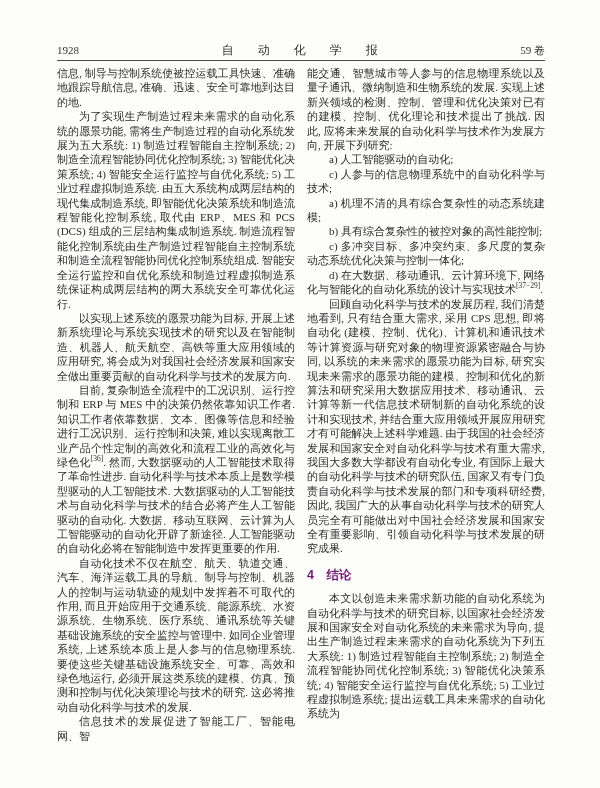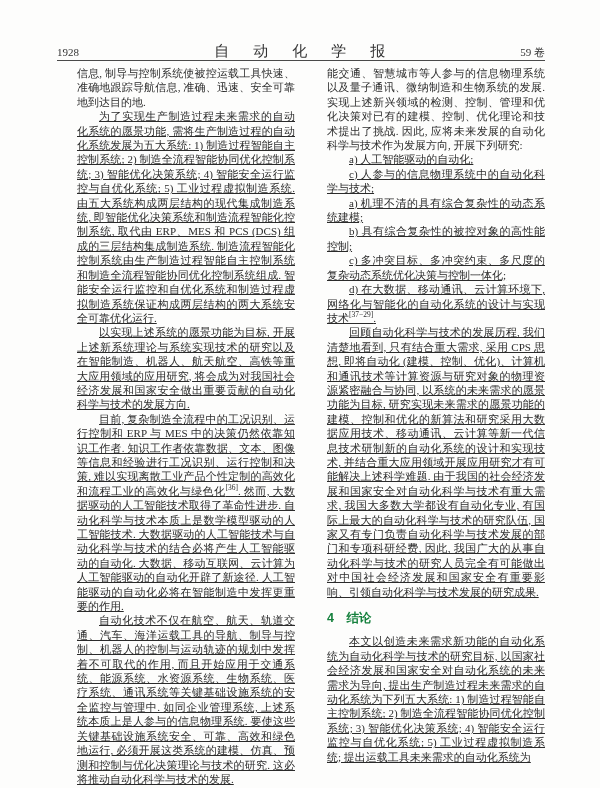--- a/index.html
+++ b/index.html
@@ -23,21 +23,21 @@
     width: 488px;
     display: flex;
     justify-content: space-between;
     align-items: baseline;
     font-size: 11px;
     color: #333;
   }
   .journal-title {
     letter-spacing: 24px;
     margin-right: -24px; 
-    font-size: 15px;
+    font-size: 12px;
   }
   .header-rule {
     position: absolute;
     top: 60px;
     left: 57px;
     width: 488px;
     border-top: 1px solid #4a4a4a;
   }
   .columns {
     position: absolute;
@@ -47,34 +47,33 @@
     height: 710px;
     display: flex;
     gap: 12px;
   }
   .col {
     width: 238px;
     font-size: 11px;
     line-height: 14.4px;
     text-align: justify;
     color: #2b2b2b;
-    margin-left: 20px;
   }
   .col p { margin: 0; }
-  .col p.indent { text-indent: 2em; text-decoration: underline; }
+  .col p.indent { text-indent: 2em; }
   sup.ref-sup {
     font-size: 7.5px;
     line-height: 0;
     vertical-align: super;
   }
   h2.section-heading {
     font-family: "Liberation Sans", sans-serif;
     font-size: 12.5px;
     font-weight: bold;
-    color: #15803d;
+    color: #701a75;
     margin: 12px 0 9px 0;
     text-align: left;
   }
   h2.section-heading .heading-num { margin-right: 1em; }
 </style>
 </head>
 <body>
 
 <div class="page">
   <header class="page-header">

